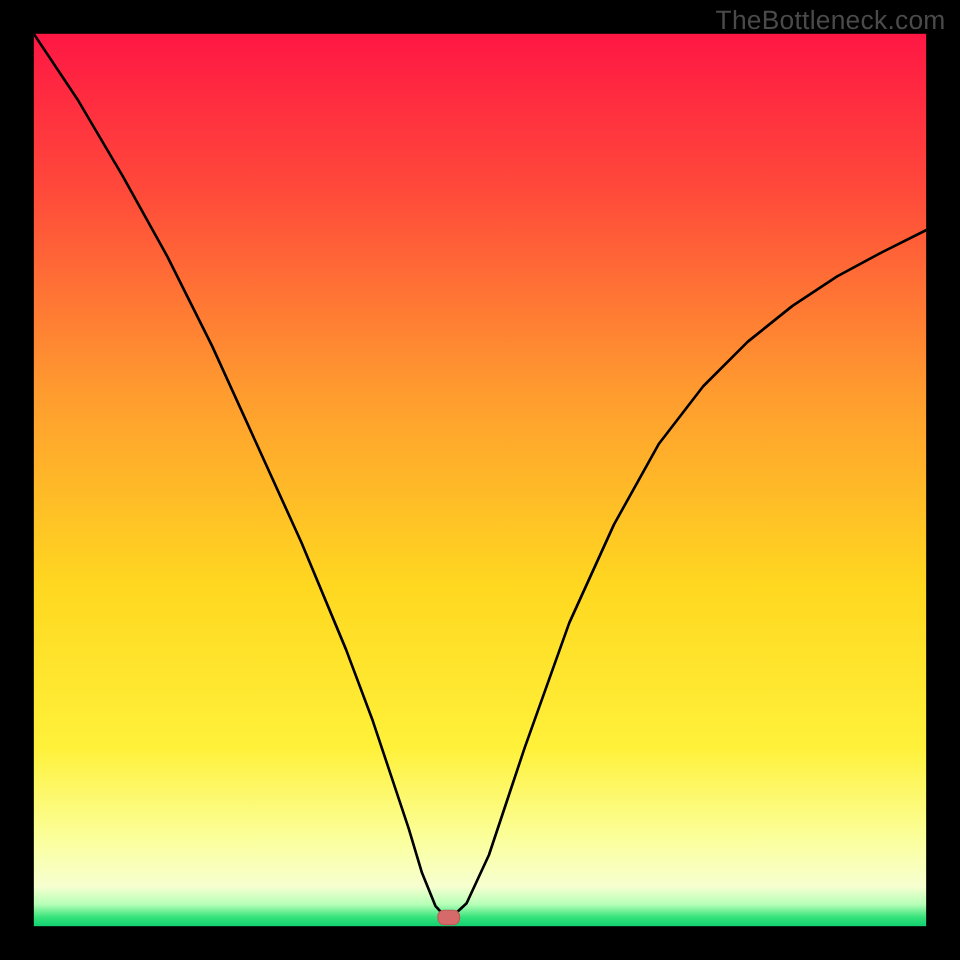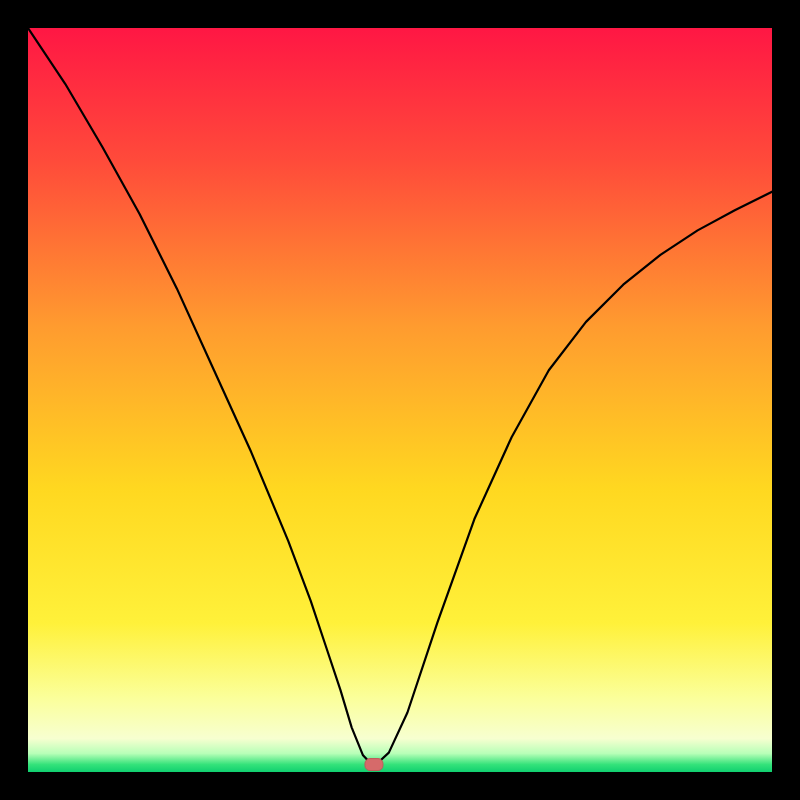--- a/index.html
+++ b/index.html
@@ -49,20 +49,21 @@
     stroke: #000;
     stroke-width: 2.2;
     stroke-linejoin: round;
     stroke-linecap: round;
   }
 </style>
 </head>
 <body>
 
 <div class="frame">
+  <div class="watermark">TheBottleneck.com</div>
 
   <div class="plot">
     <svg viewBox="0 0 744 744">
       <defs>
         <linearGradient id="bg-grad" x1="0" y1="0" x2="0" y2="1">
             <stop offset="0%" stop-color="#ff1744"></stop>
             <stop offset="18%" stop-color="#ff4b3a"></stop>
             <stop offset="40%" stop-color="#ff9b2f"></stop>
             <stop offset="62%" stop-color="#ffd820"></stop>
             <stop offset="80%" stop-color="#fff13a"></stop>

